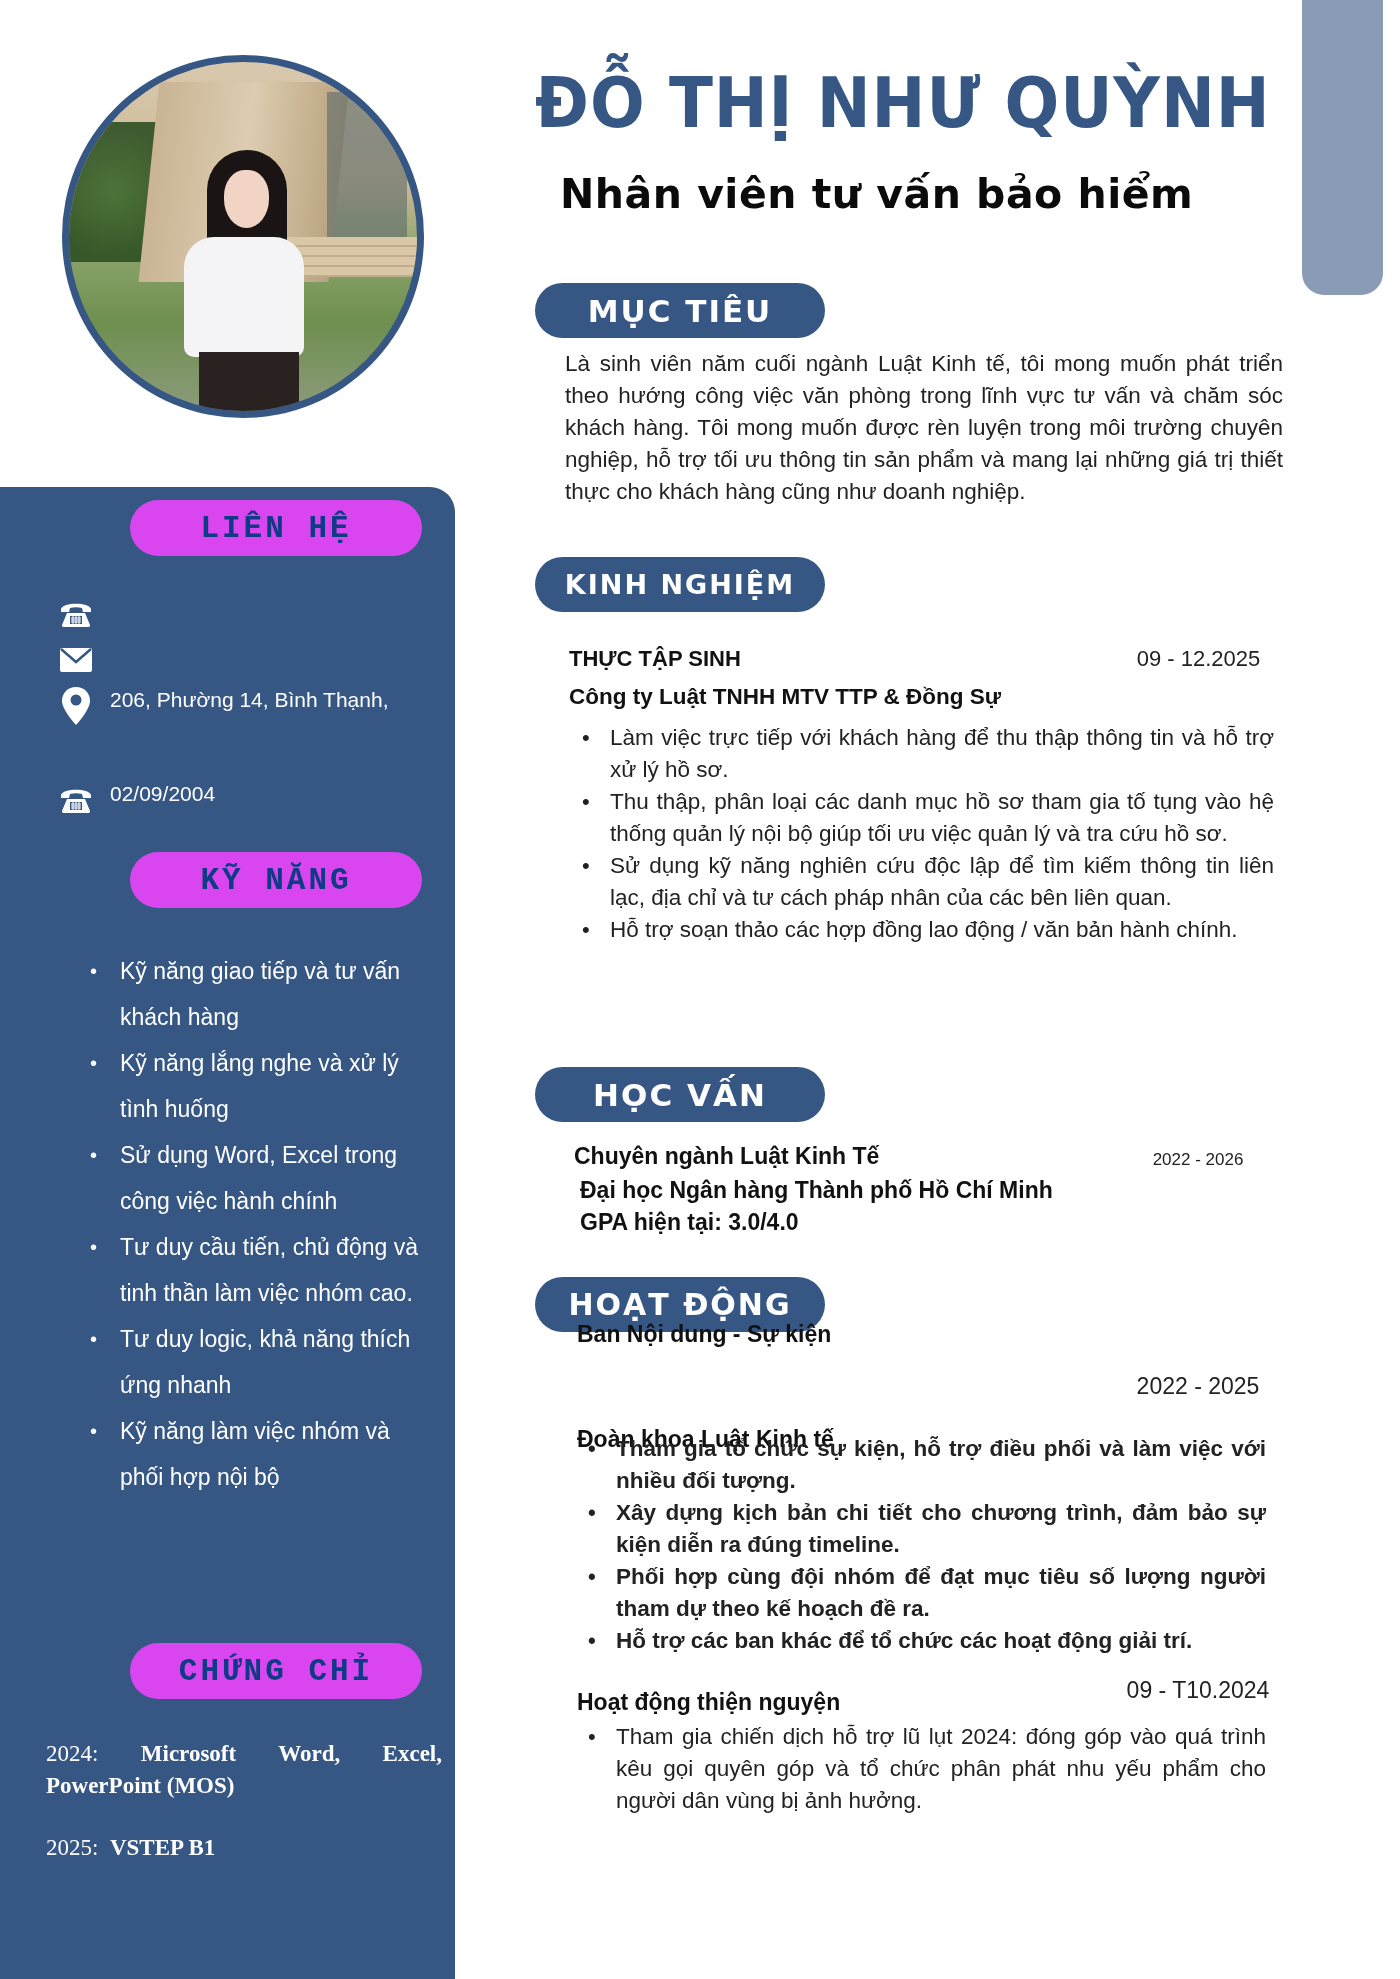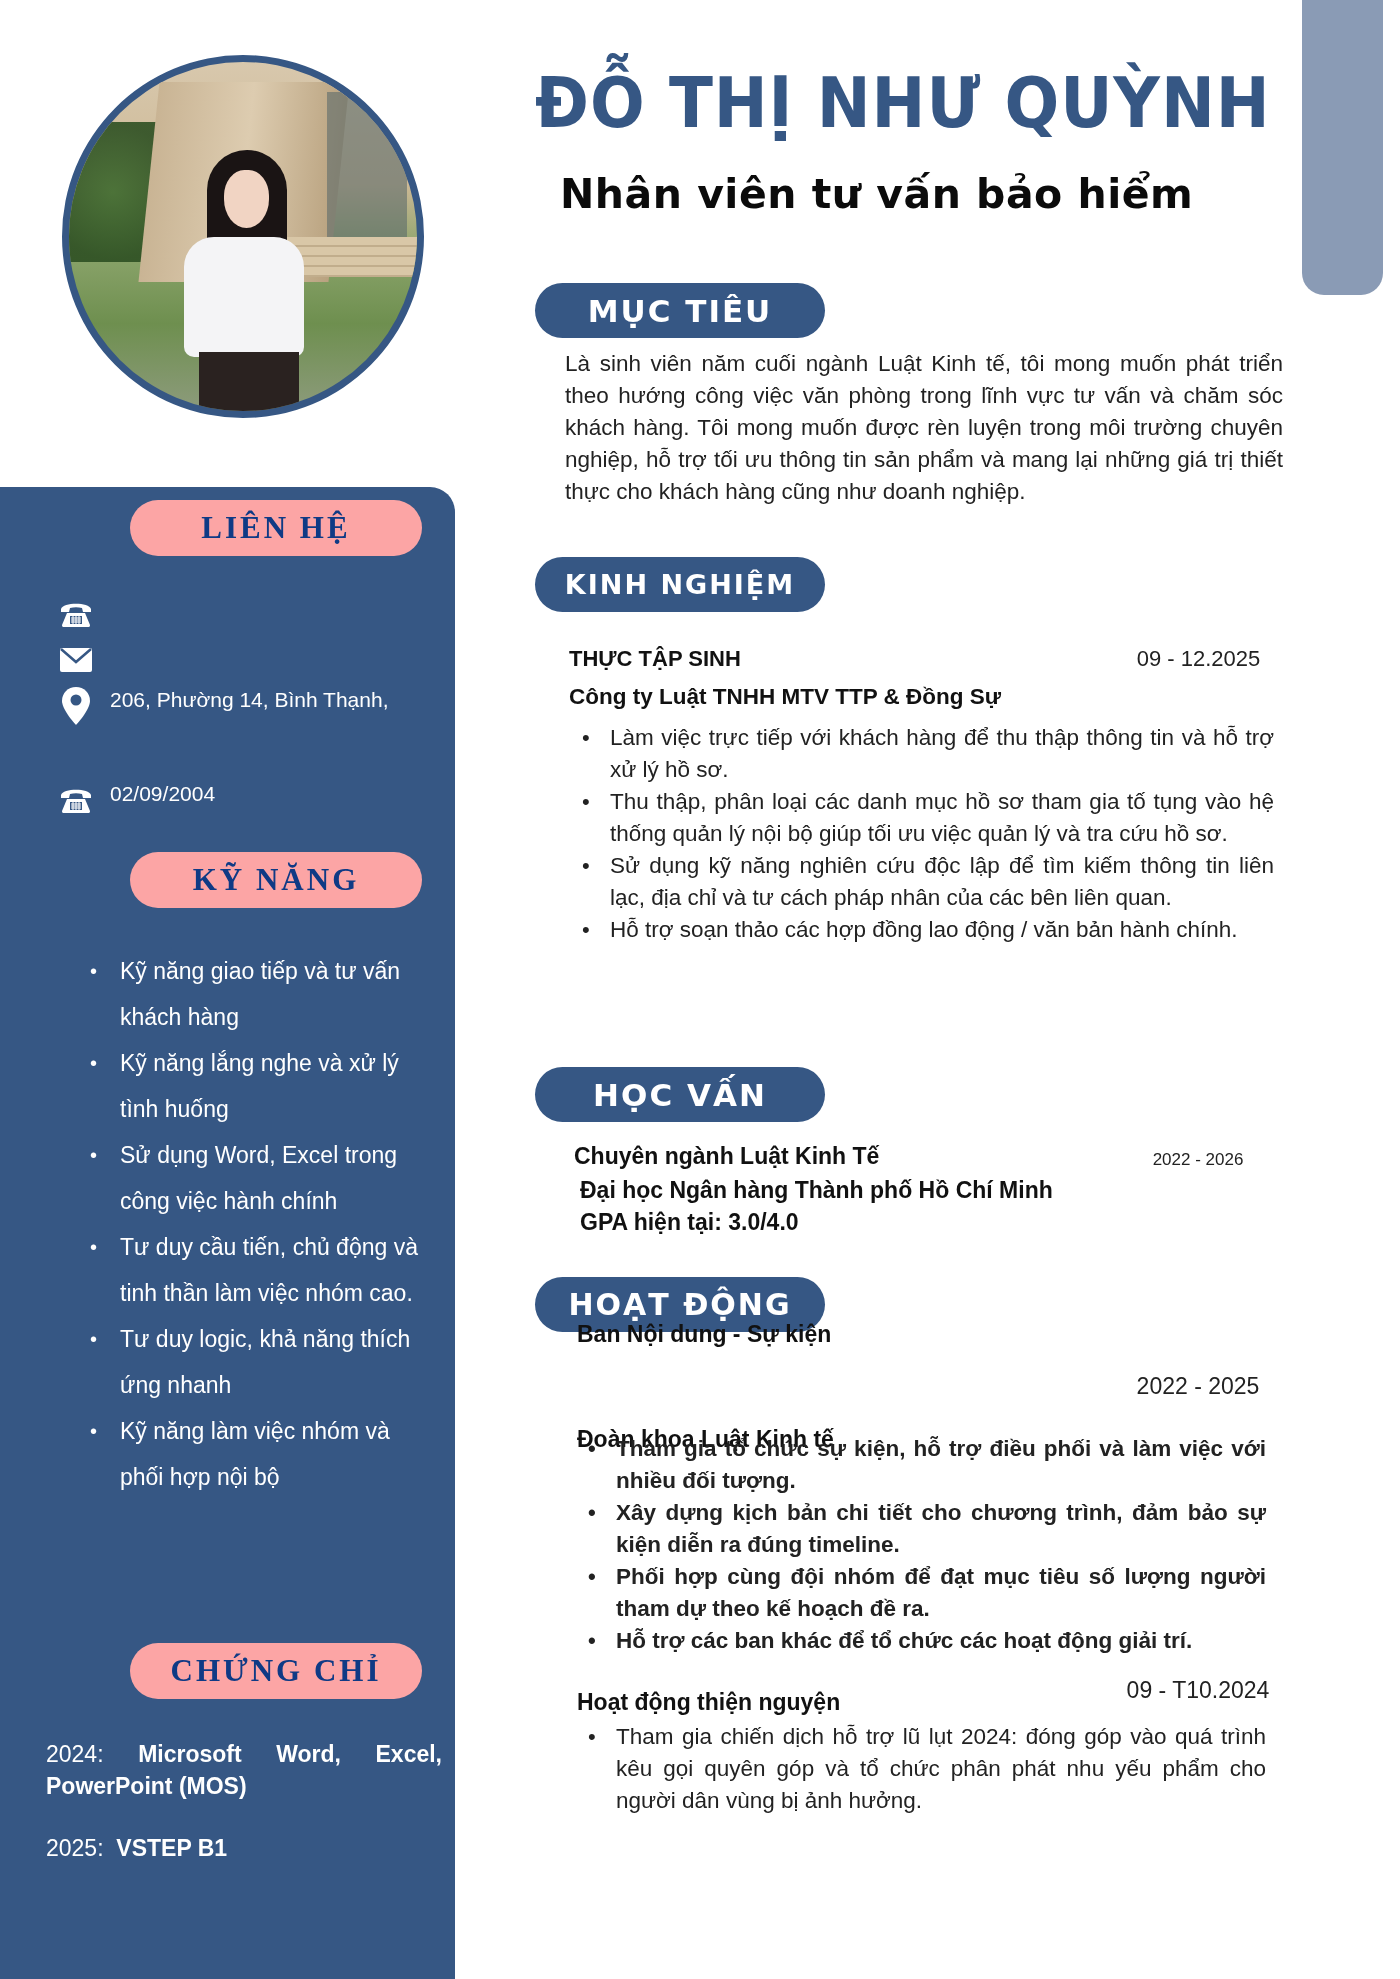--- a/index.html
+++ b/index.html
@@ -16,41 +16,41 @@
   .photo .trees { position: absolute; left: 0; top: 60px; width: 110px; height: 140px; background: radial-gradient(circle at 40% 50%, #3f6b2f, #2d4f22 70%); opacity: .9; }
   .photo .hair { position: absolute; left: 138px; top: 88px; width: 80px; height: 230px; background: #1a1414; border-radius: 40px 40px 20px 20px; }
   .photo .face { position: absolute; left: 155px; top: 108px; width: 45px; height: 58px; background: #f1d4c3; border-radius: 45% 45% 50% 50%; }
   .photo .shirt { position: absolute; left: 115px; top: 175px; width: 120px; height: 120px; background: #f4f4f6; border-radius: 30px 30px 10px 10px; }
   .photo .skirt { position: absolute; left: 130px; top: 290px; width: 100px; height: 80px; background: #2a2220; }
 
   .name { position: absolute; left: 535px; top: 62px; width: 700px; font-size: 70px; font-weight: 700; color: #365784; letter-spacing: 1px; white-space: nowrap; font-family: "DejaVu Sans", sans-serif; transform: scaleX(0.92); transform-origin: left; }
   .subtitle { position: absolute; left: 560px; top: 170px; font-size: 41px; font-weight: 700; color: #0b0b0b; white-space: nowrap; font-family: "DejaVu Sans", sans-serif; letter-spacing: .5px; }
 
   .pill-dark { position: absolute; left: 535px; width: 290px; height: 55px; background: #365784; border-radius: 28px; color: #fff; font-weight: 700; font-family: "DejaVu Sans", sans-serif; display: flex; align-items: center; justify-content: center; letter-spacing: 2px; }
-  .pill-light { position: absolute; left: 130px; width: 292px; height: 56px; background: #fca5a5; border-radius: 28px; color: #0f3a85; font-weight: 700; font-family: Liberation Serif, serif; display: flex; align-items: center; justify-content: center; letter-spacing: 3px; font-size: 31px; }
+  .pill-light { position: absolute; left: 130px; width: 292px; height: 56px; background: #d946ef; border-radius: 28px; color: #0f3a85; font-weight: 700; font-family: Liberation Mono, monospace; display: flex; align-items: center; justify-content: center; letter-spacing: 3px; font-size: 31px; }
 
   .objective { position: absolute; left: 565px; top: 348px; width: 718px; font-size: 22.5px; line-height: 32px; color: #222; text-align: justify; }
 
   .entry-title { position: absolute; font-weight: 700; color: #111; white-space: nowrap; }
   .entry-date { position: absolute; color: #222; white-space: nowrap; text-align: center; }
   .entry-sub { position: absolute; color: #111; white-space: nowrap; }
   ul.bullets { position: absolute; list-style: none; font-size: 22.5px; line-height: 32px; color: #222; text-align: justify; }
   ul.bullets li { position: relative; padding-left: 34px; }
   ul.bullets li::before { content: "\2022"; position: absolute; left: 6px; top: 0; font-size: 22px; }
 
   .sidebar { position: absolute; left: 0; top: 487px; width: 455px; height: 1492px; background: #365784; border-radius: 0 25px 0 0; }
   .contact-row { position: absolute; left: 58px; display: flex; color: #fff; font-size: 21px; white-space: nowrap; }
   .contact-row .ic { width: 36px; height: 36px; display: flex; align-items: center; justify-content: center; margin-right: 16px; }
   .contact-row svg { display: block; }
 
   ul.skills { position: absolute; left: 90px; top: 948px; width: 330px; list-style: none; color: #fff; font-size: 23px; line-height: 46px; }
   ul.skills li { position: relative; padding-left: 30px; }
   ul.skills li::before { content: "\2022"; position: absolute; left: 0; top: 0; font-size: 20px; }
 
-  .cert { position: absolute; left: 46px; width: 396px; color: #fff; font-size: 23px; line-height: 32px; }
+  .cert { position: absolute; left: 46px; width: 396px; color: #fff; font-size: 23px; line-height: 32px; font-family: Liberation Serif, serif; }
   .cert .yr { font-weight: 400; }
   .cert .val { font-weight: 700; }
   .cert.justify { text-align: justify; text-align-last: left; }
 </style>
 </head>
 <body>
 
 <div class="accent-bar"></div>
 
 <div class="photo">

